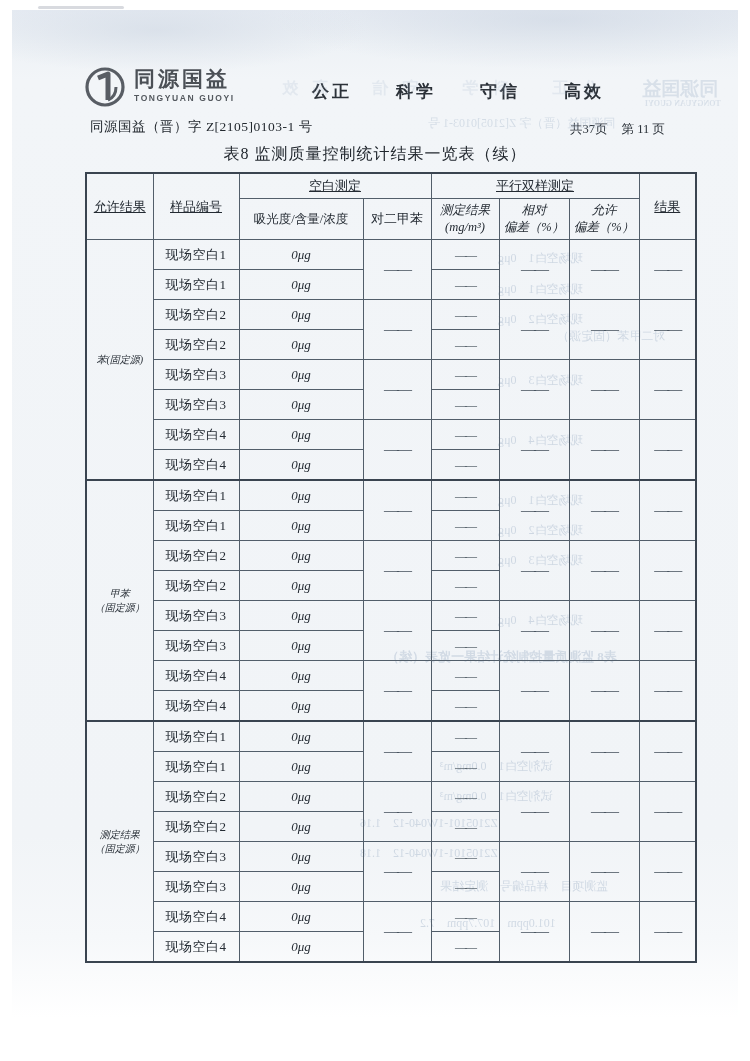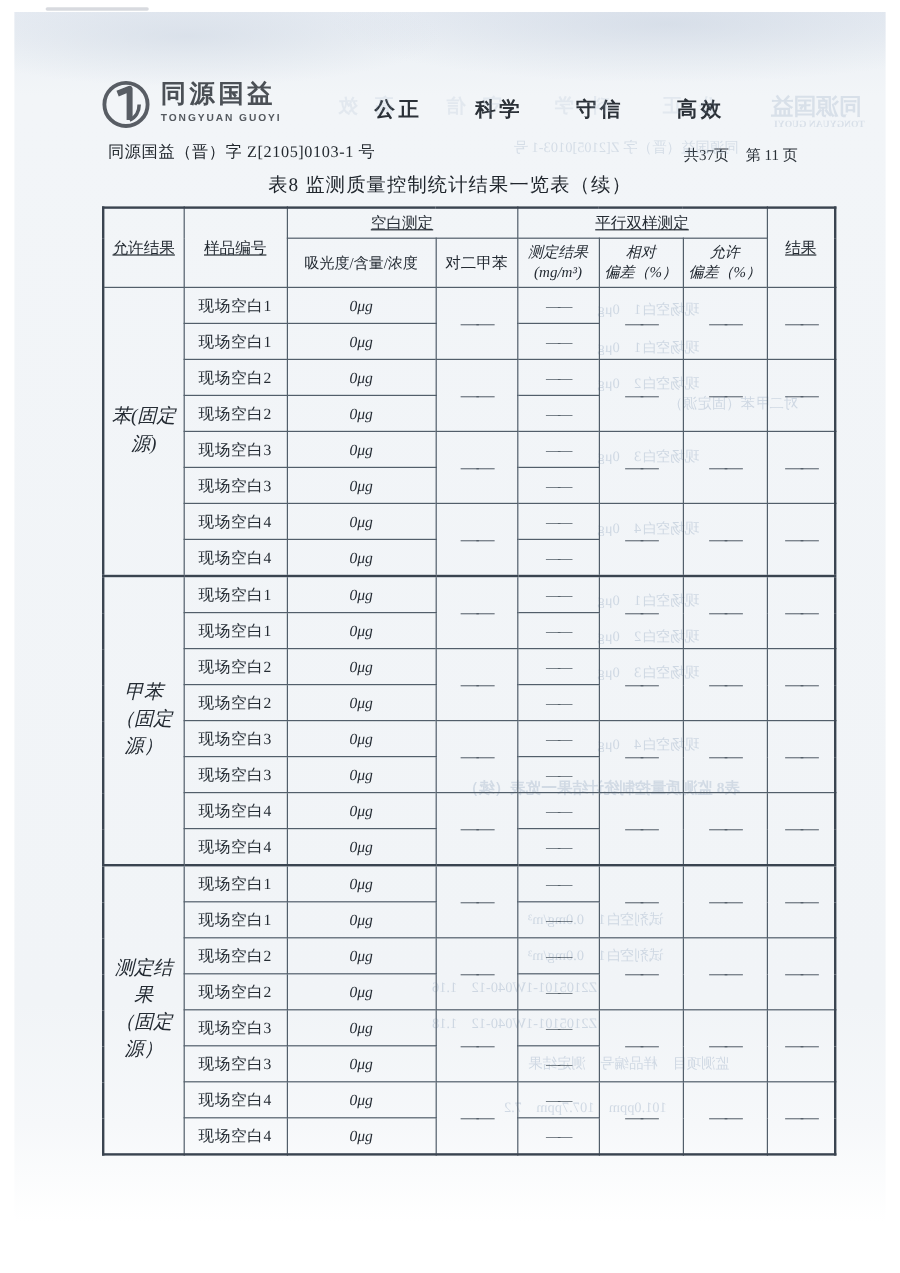--- a/index.html
+++ b/index.html
@@ -29,21 +29,21 @@
 
   
   .table-wrap{position:absolute;left:73px;top:162px;z-index:2;}
   table.qc{border-collapse:collapse;table-layout:fixed;width:610px;font-size:13px;color:#242b33;background:transparent;border:2px solid #3a4450;}
   table.qc th,table.qc td{border:1px solid #525e6a;font-weight:normal;text-align:center;vertical-align:middle;padding:0 2px;}
   tr.h1 th{height:24px;text-decoration:underline;}
   tr.h2 th{height:40px;}
   tbody td{height:29px;}
   .hl{display:block;line-height:1.4;font-style:italic;}
   .h-small{font-size:12.5px;}
-  .c-item{font-size:16px;line-height:1.55;padding:0 1px;}
+  .c-item{font-size:10px;line-height:1.55;padding:0 1px;}
   .c-sample{text-align:left;padding-left:9px;letter-spacing:.5px;}
   .c-value{text-align:left;padding-left:7px;font-style:italic;}
   tr.gtop td{border-top:2px solid #3a4450;}
   .dash{display:inline-block;color:#3f4b57;letter-spacing:-2px;font-size:15px;line-height:1;}
   .dash.s{font-size:12px;color:#49555f;}
 
   
   .bleed{position:absolute;transform:scaleX(-1);color:#9fb1c7;opacity:.42;white-space:nowrap;z-index:1;font-size:12px;}
   .bleed.b-bold{font-weight:bold;}
 </style>

